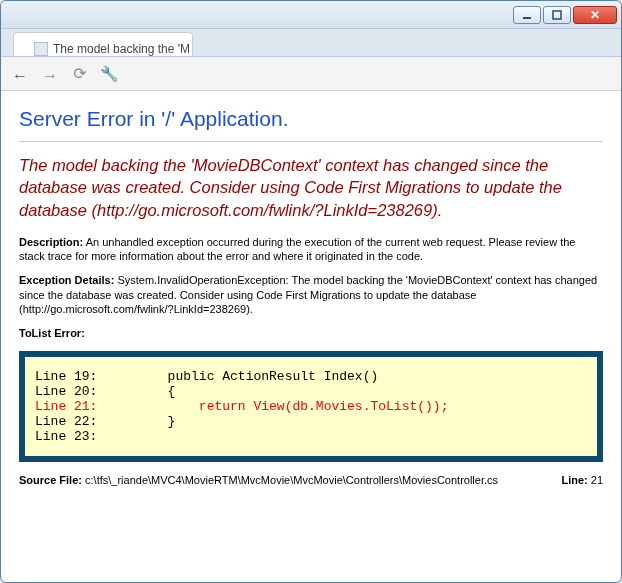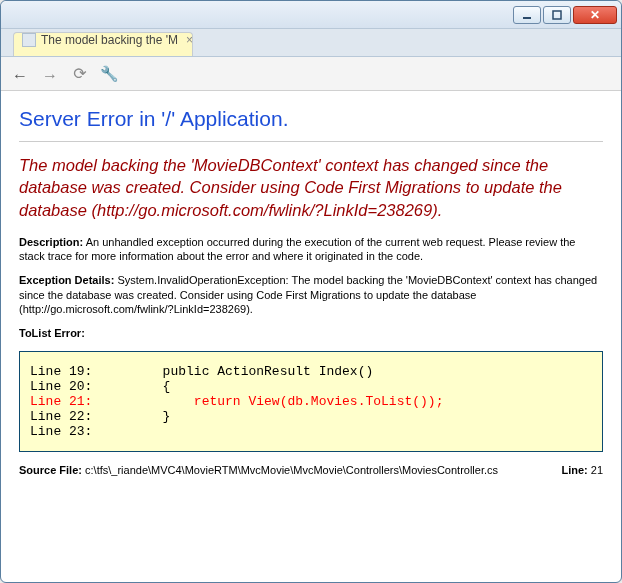--- a/index.html
+++ b/index.html
@@ -55,27 +55,27 @@
   .tabstrip {
     height: 28px;
     background: #dfe7ef;
     border-bottom: 1px solid #b8c8d8;
     display: flex;
     align-items: flex-end;
     padding-left: 12px;
   }
   .tab {
     height: 24px;
-    background: #fef9c3;
+    background: #ffffff;
     border: 1px solid #c5ccd3;
     border-bottom: none;
     border-radius: 4px 4px 0 0;
     display: flex;
-    align-items: flex-start;
-    padding: 0 8px;
+    align-items: flex-end;
+    padding: 0 20px;
     font-size: 12px;
     color: #444;
     max-width: 180px;
     overflow: hidden;
     white-space: nowrap;
   }
   .tab .favicon {
     width: 14px;
     height: 14px;
     background: #e0e8f0;
@@ -188,21 +188,21 @@
   }
   .sec {
     font-size: 11px;
     color: #000;
     margin-bottom: 10px;
     line-height: 1.3;
   }
   .sec b { font-weight: bold; }
   .codebox {
     background: #ffffcc;
-    border: 1px solid #0c4a6e;
+    border: 6px solid #0c4a6e;
     padding: 12px 10px;
     font-family: Consolas, "Courier New", monospace;
     font-size: 13px;
     white-space: pre;
     color: #000;
     margin: 6px 0 12px 0;
     overflow-x: hidden;
   }
   .codebox .errline { color: red; }
   .srcfile {

